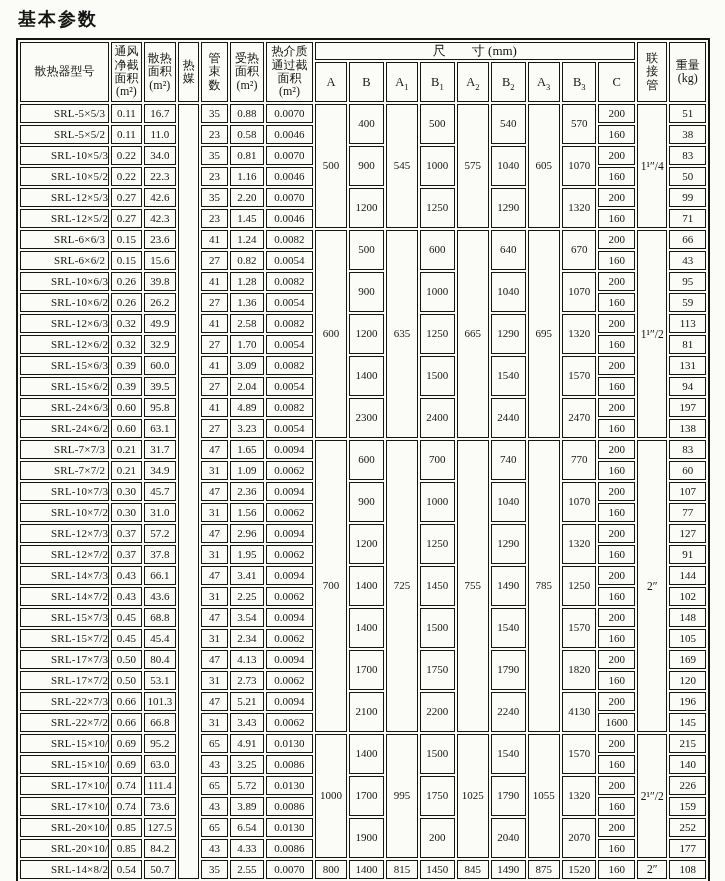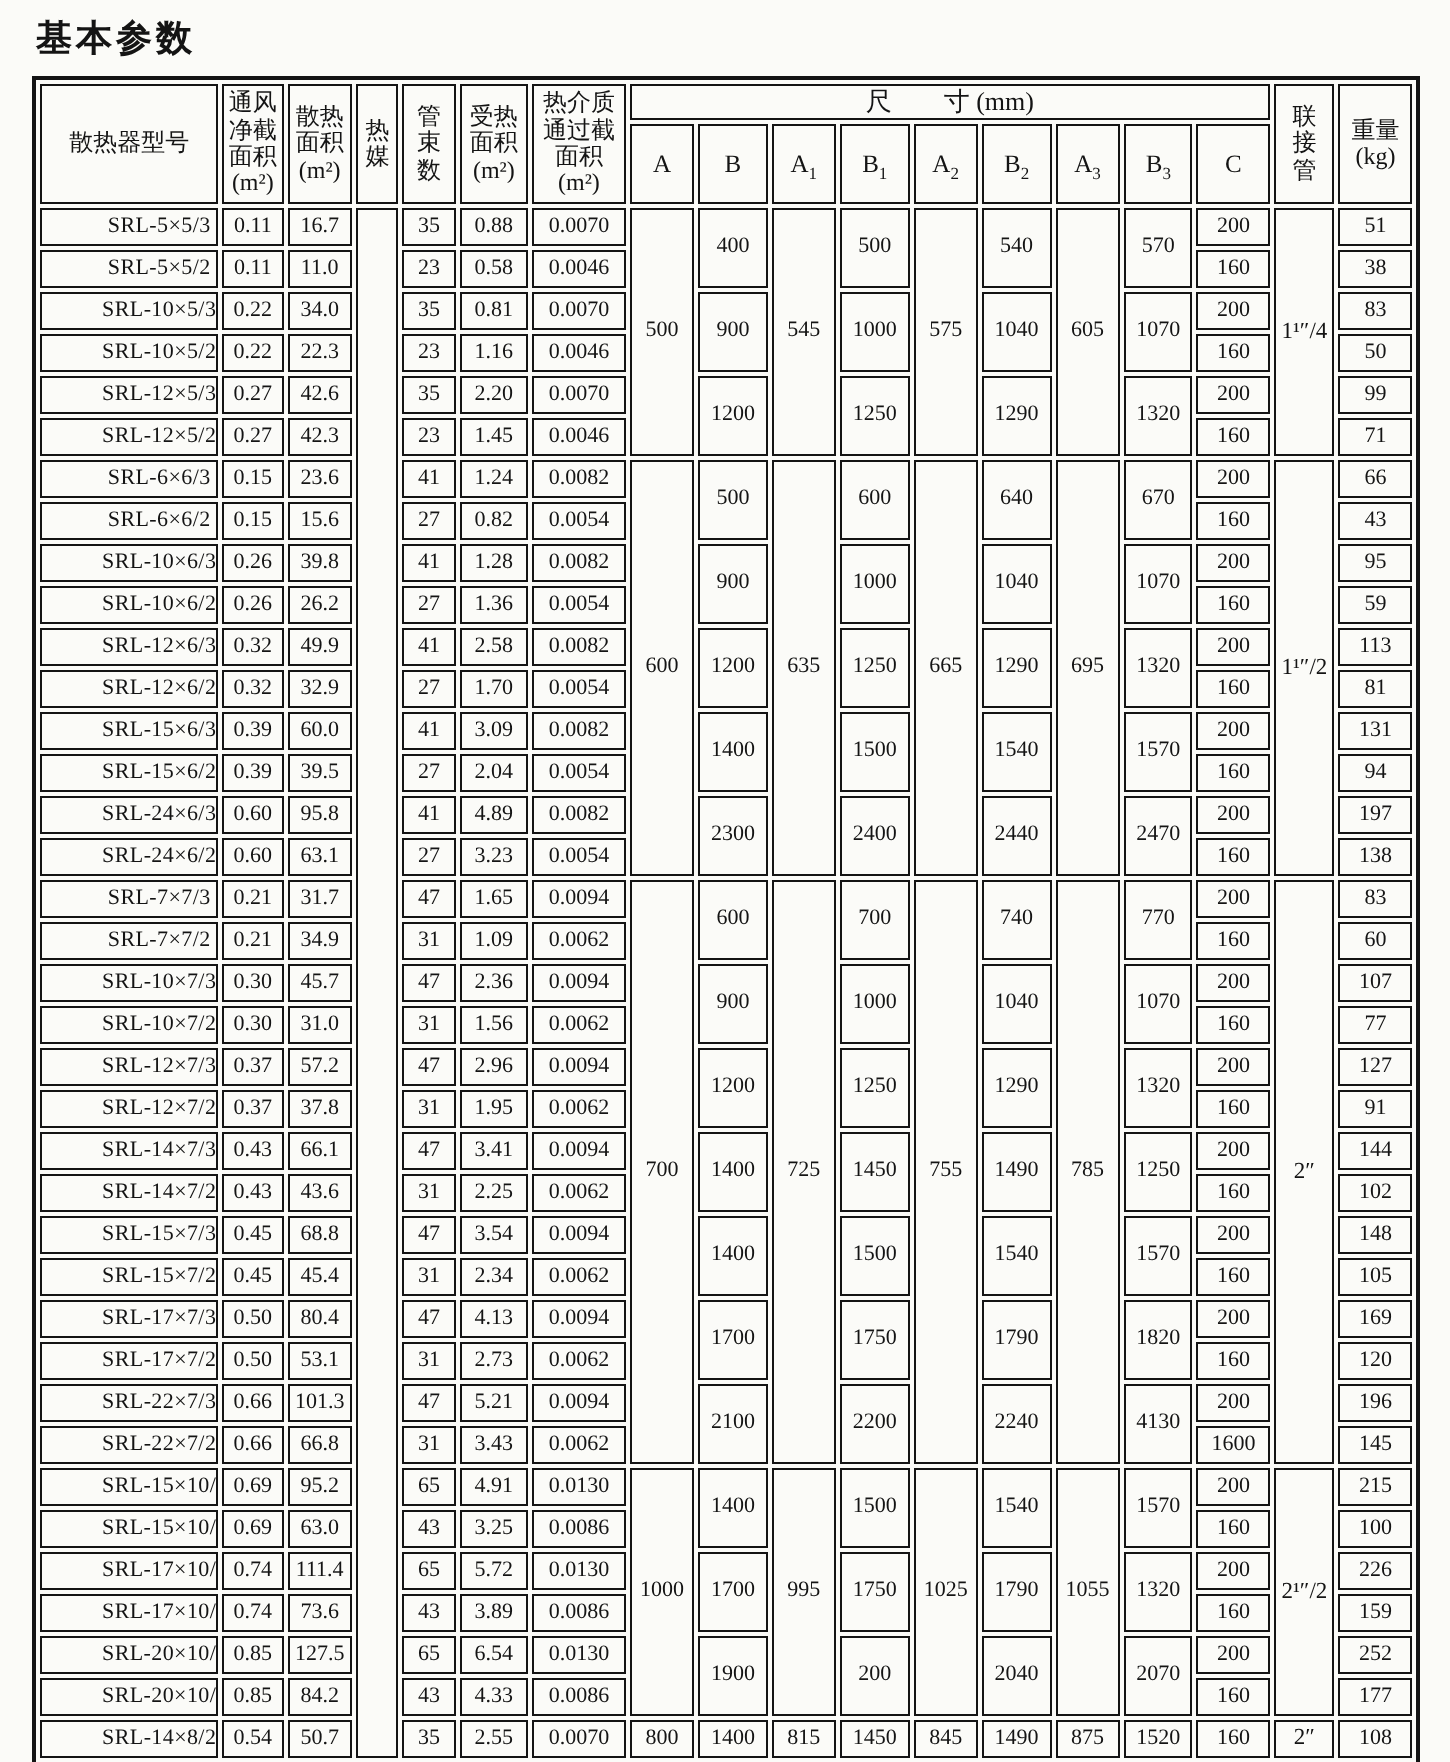--- a/index.html
+++ b/index.html
@@ -515,21 +515,21 @@
           <td>215</td>
         </tr>
         <tr>
           <td class="model-cell">SRL-15×10/2</td>
           <td>0.69</td>
           <td>63.0</td>
           <td>43</td>
           <td>3.25</td>
           <td>0.0086</td>
           <td>160</td>
-          <td>100</td>
+          <td>140</td>
         </tr>
         <tr>
           <td class="model-cell">SRL-17×10/3</td>
           <td>0.74</td>
           <td>111.4</td>
           <td>65</td>
           <td>5.72</td>
           <td>0.0130</td>
           <td rowspan="2">1700</td>
           <td rowspan="2">1750</td>

